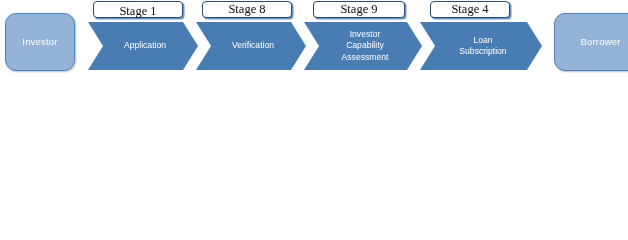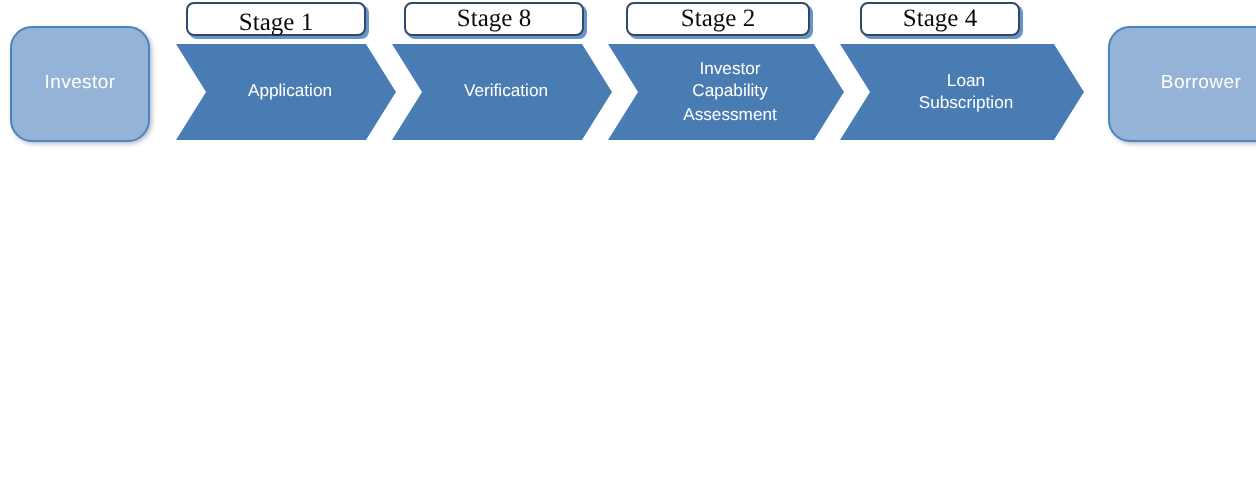--- a/index.html
+++ b/index.html
@@ -133,21 +133,21 @@
   </div>
 
   <div id="stage-3" class="stage">
     <div class="chevron">
       <span class="chevron-label">Investor
 Capability
 Assessment</span>
     </div>
   </div>
   <div id="stage-cap-3" class="stage-cap">
-    <span class="stage-cap-label">Stage 2</span>
+    <span class="stage-cap-label">Stage 9</span>
   </div>
 
   <div id="stage-4" class="stage">
     <div class="chevron">
       <span class="chevron-label">Loan
 Subscription</span>
     </div>
   </div>
   <div id="stage-cap-4" class="stage-cap">
     <span class="stage-cap-label">Stage 4</span>

